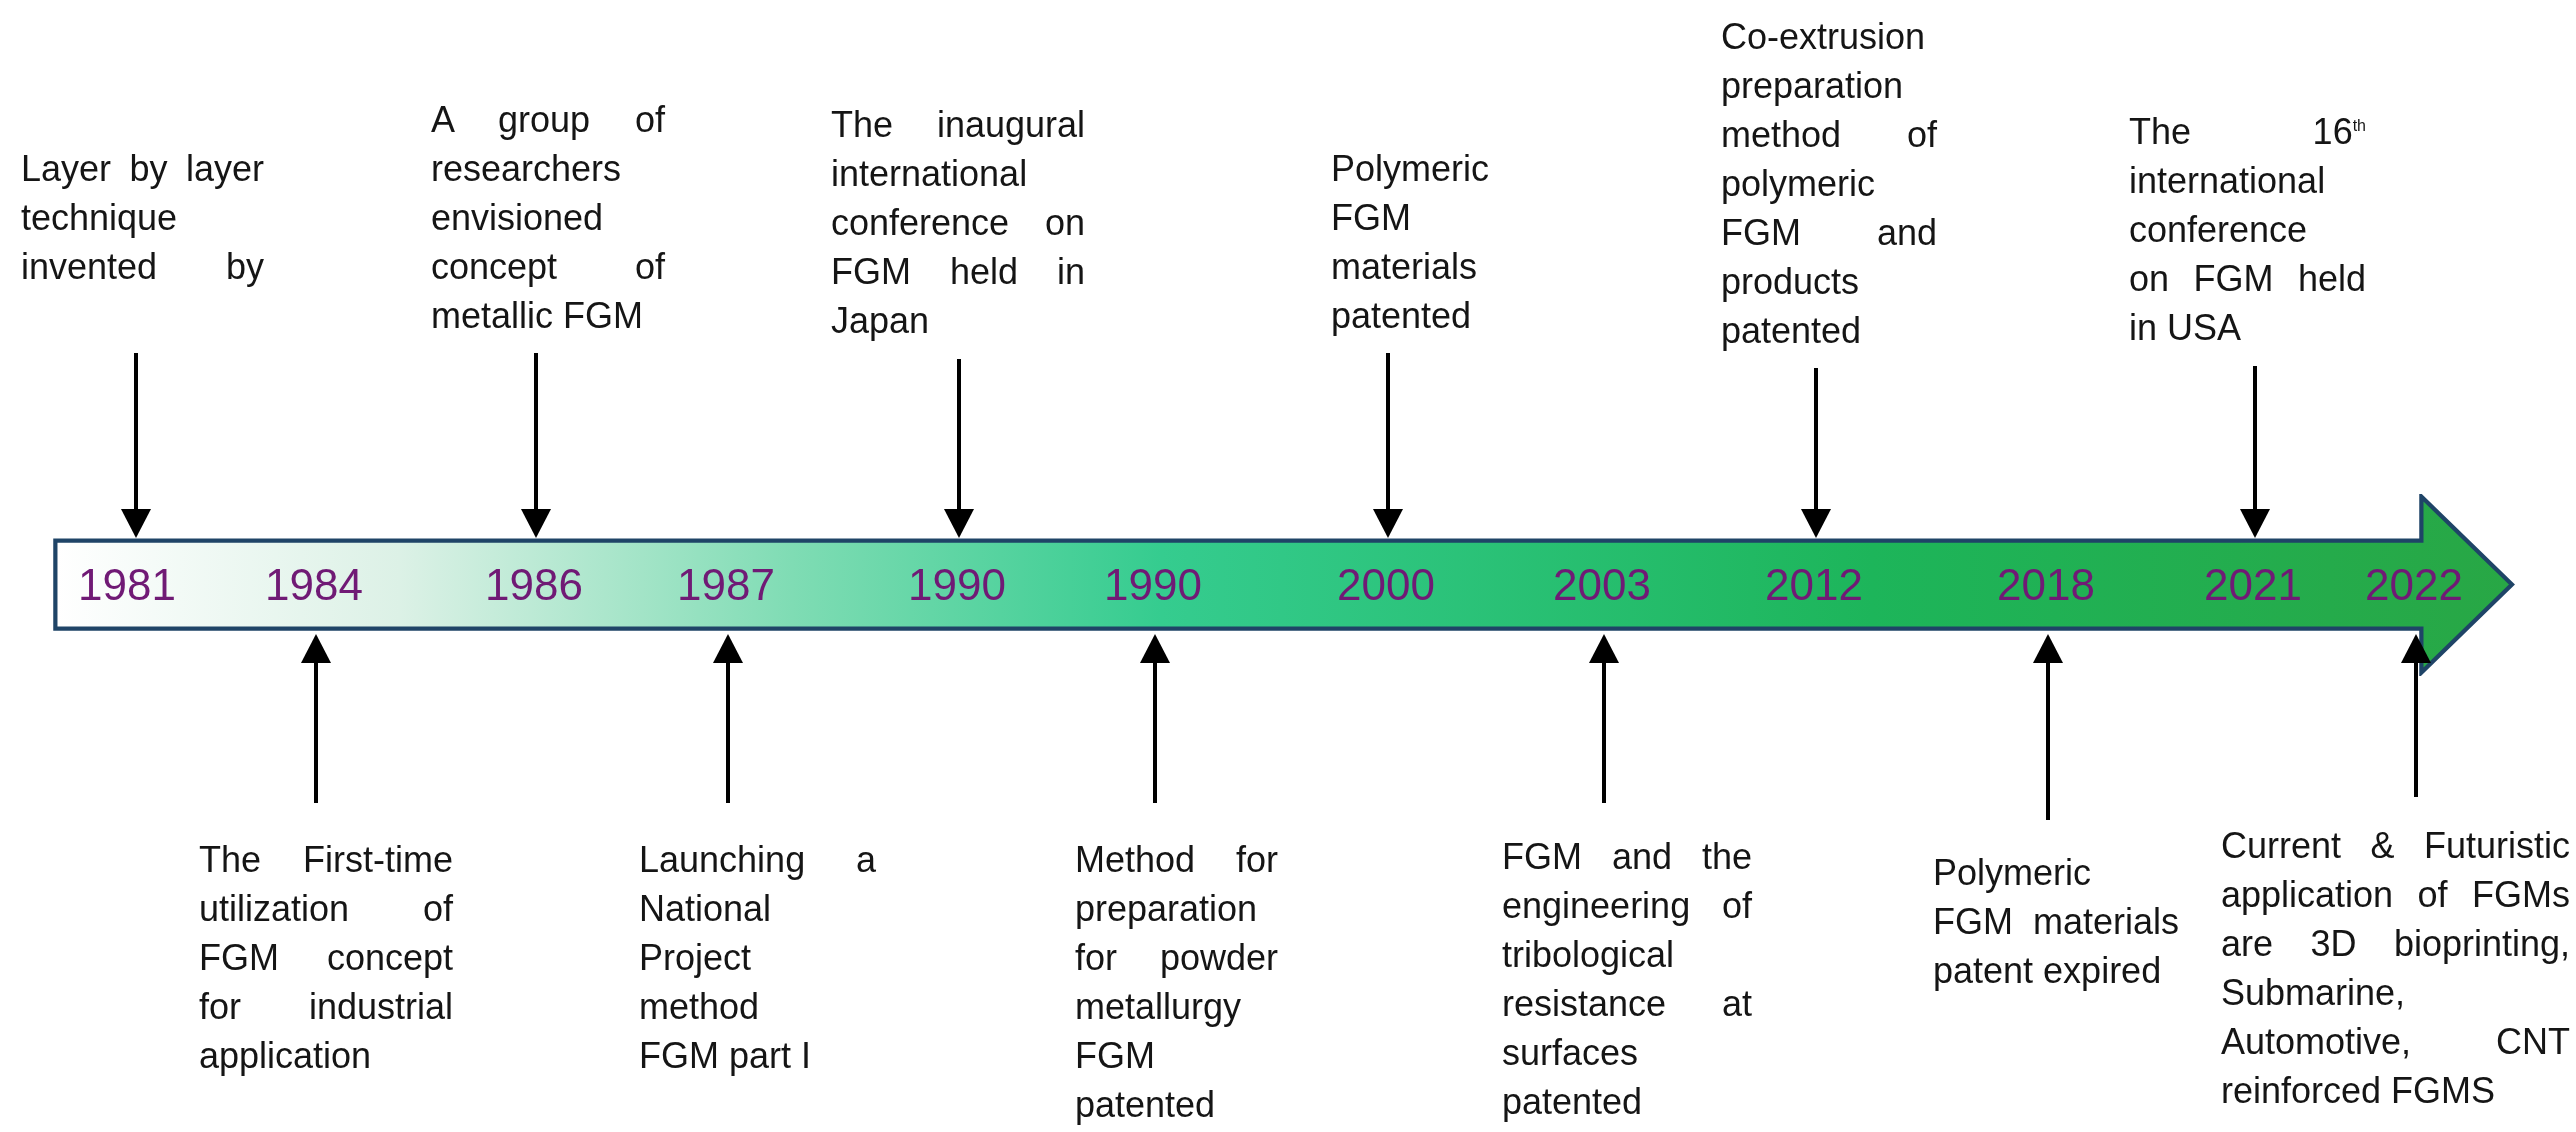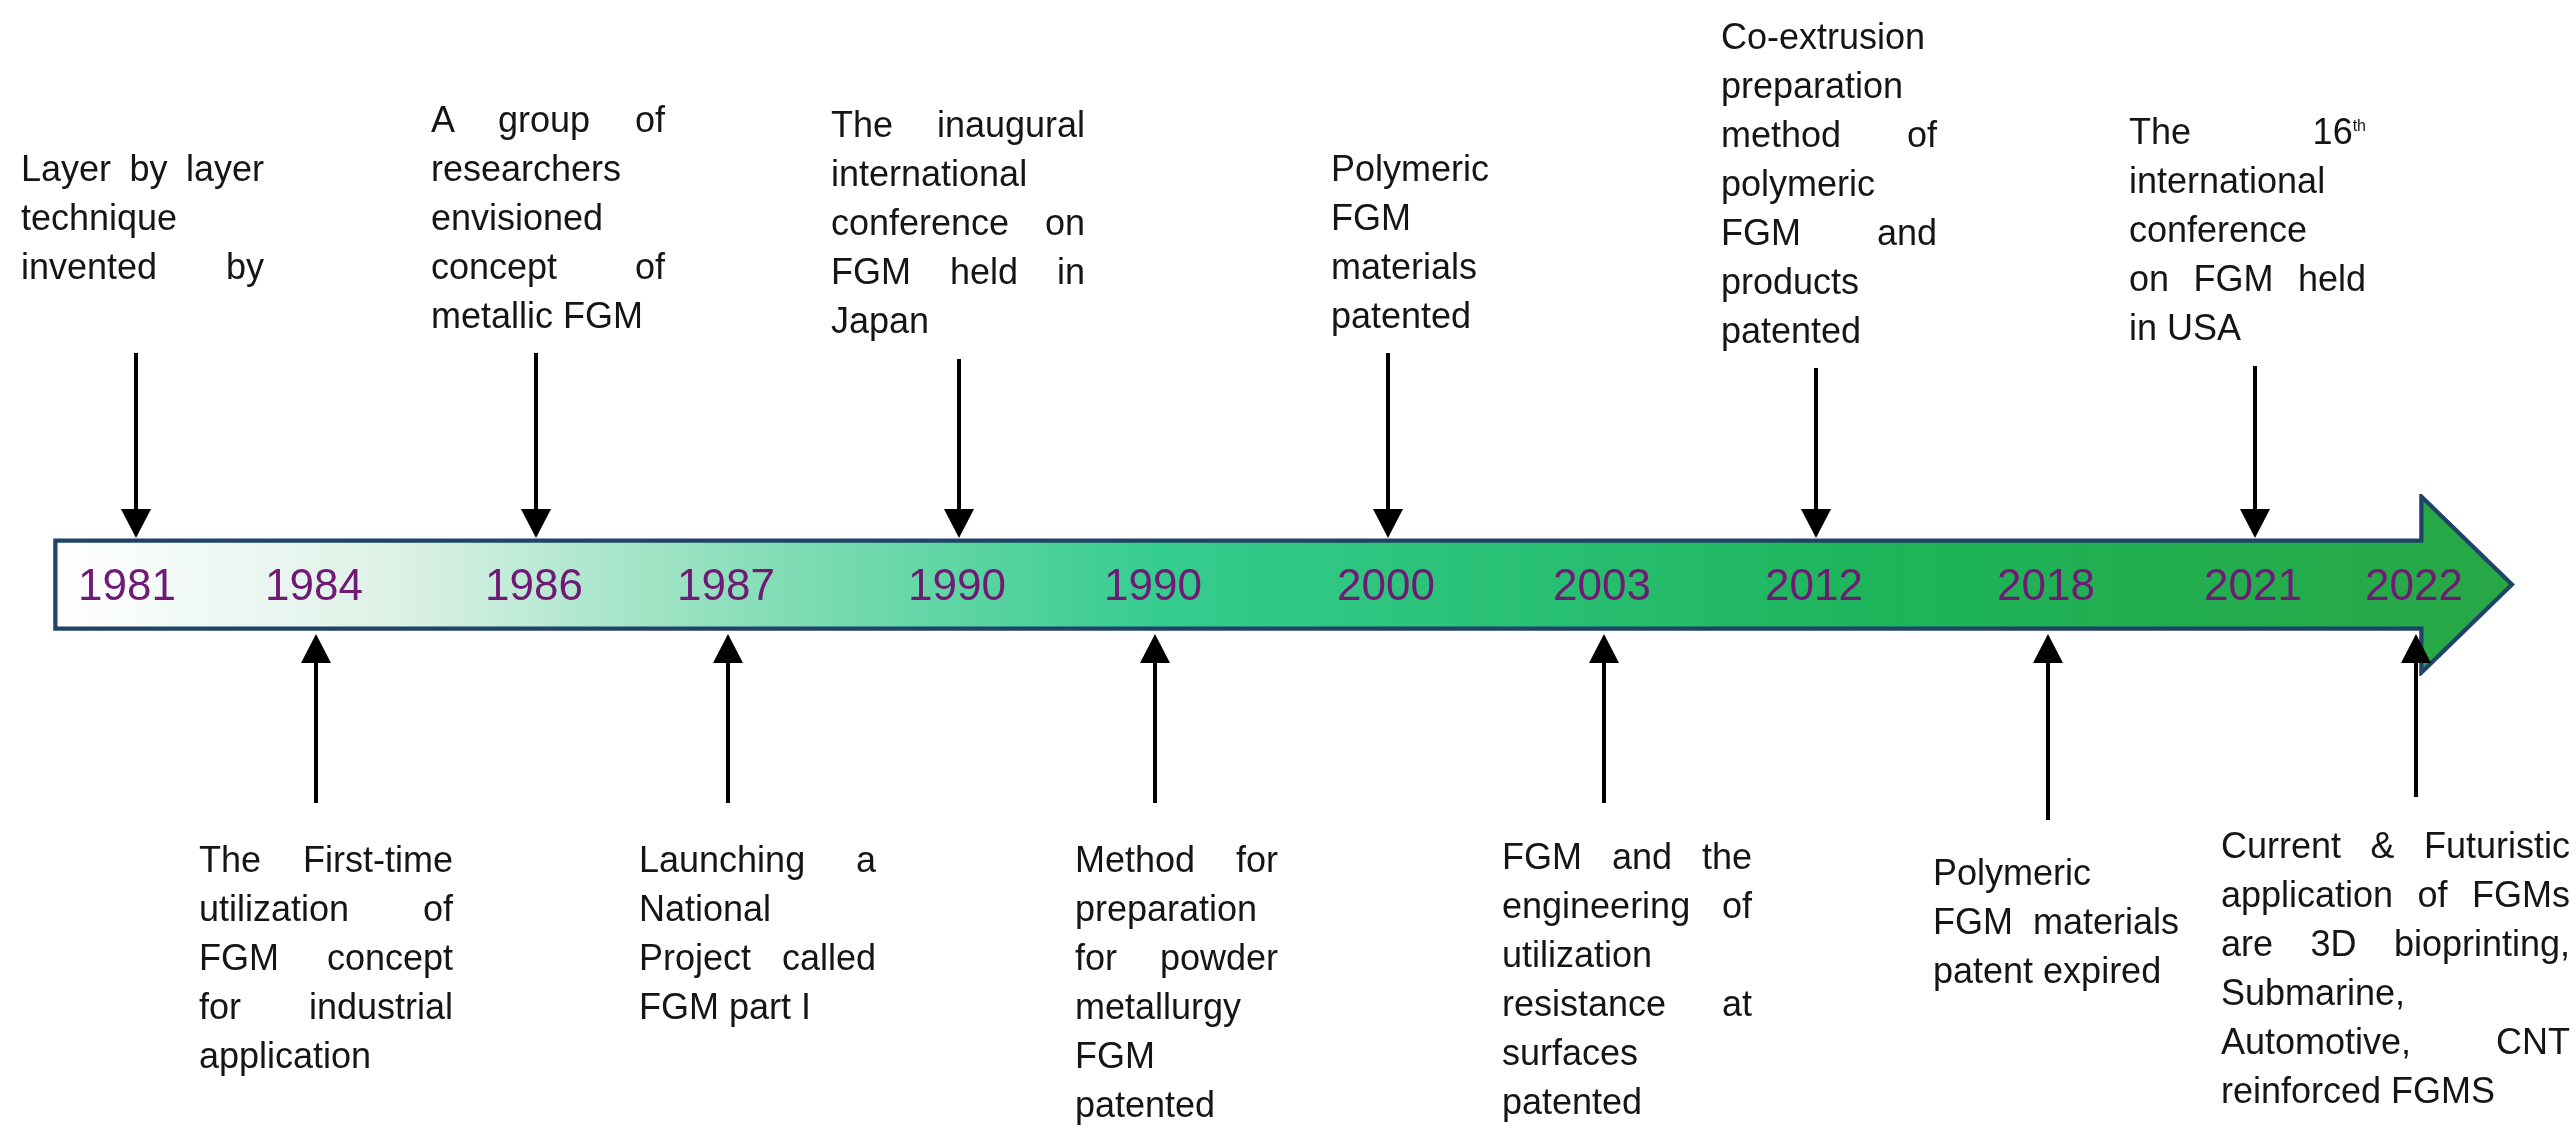--- a/index.html
+++ b/index.html
@@ -154,37 +154,37 @@
     <div class="ln">The First-time</div>
     <div class="ln">utilization of</div>
     <div class="ln">FGM concept</div>
     <div class="ln">for industrial</div>
     <div class="ln last">application</div>
   </div>
 
   <div class="note" style="left:639px;top:835px;width:237px">
     <div class="ln">Launching a</div>
     <div class="ln">National</div>
-    <div class="ln">Project called</div>
+    <div class="ln">Project method</div>
     <div class="ln last">FGM part I</div>
   </div>
 
   <div class="note" style="left:1075px;top:835px;width:203px">
     <div class="ln">Method for</div>
     <div class="ln">preparation</div>
     <div class="ln">for powder</div>
     <div class="ln">metallurgy</div>
     <div class="ln">FGM</div>
     <div class="ln last">patented</div>
   </div>
 
   <div class="note" style="left:1502px;top:832px;width:250px">
     <div class="ln">FGM and the</div>
     <div class="ln">engineering of</div>
-    <div class="ln">utilization</div>
+    <div class="ln">tribological</div>
     <div class="ln">resistance at</div>
     <div class="ln">surfaces</div>
     <div class="ln last">patented</div>
   </div>
 
   <div class="note" style="left:1933px;top:848px;width:246px">
     <div class="ln">Polymeric</div>
     <div class="ln">FGM materials</div>
     <div class="ln last">patent expired</div>
   </div>

